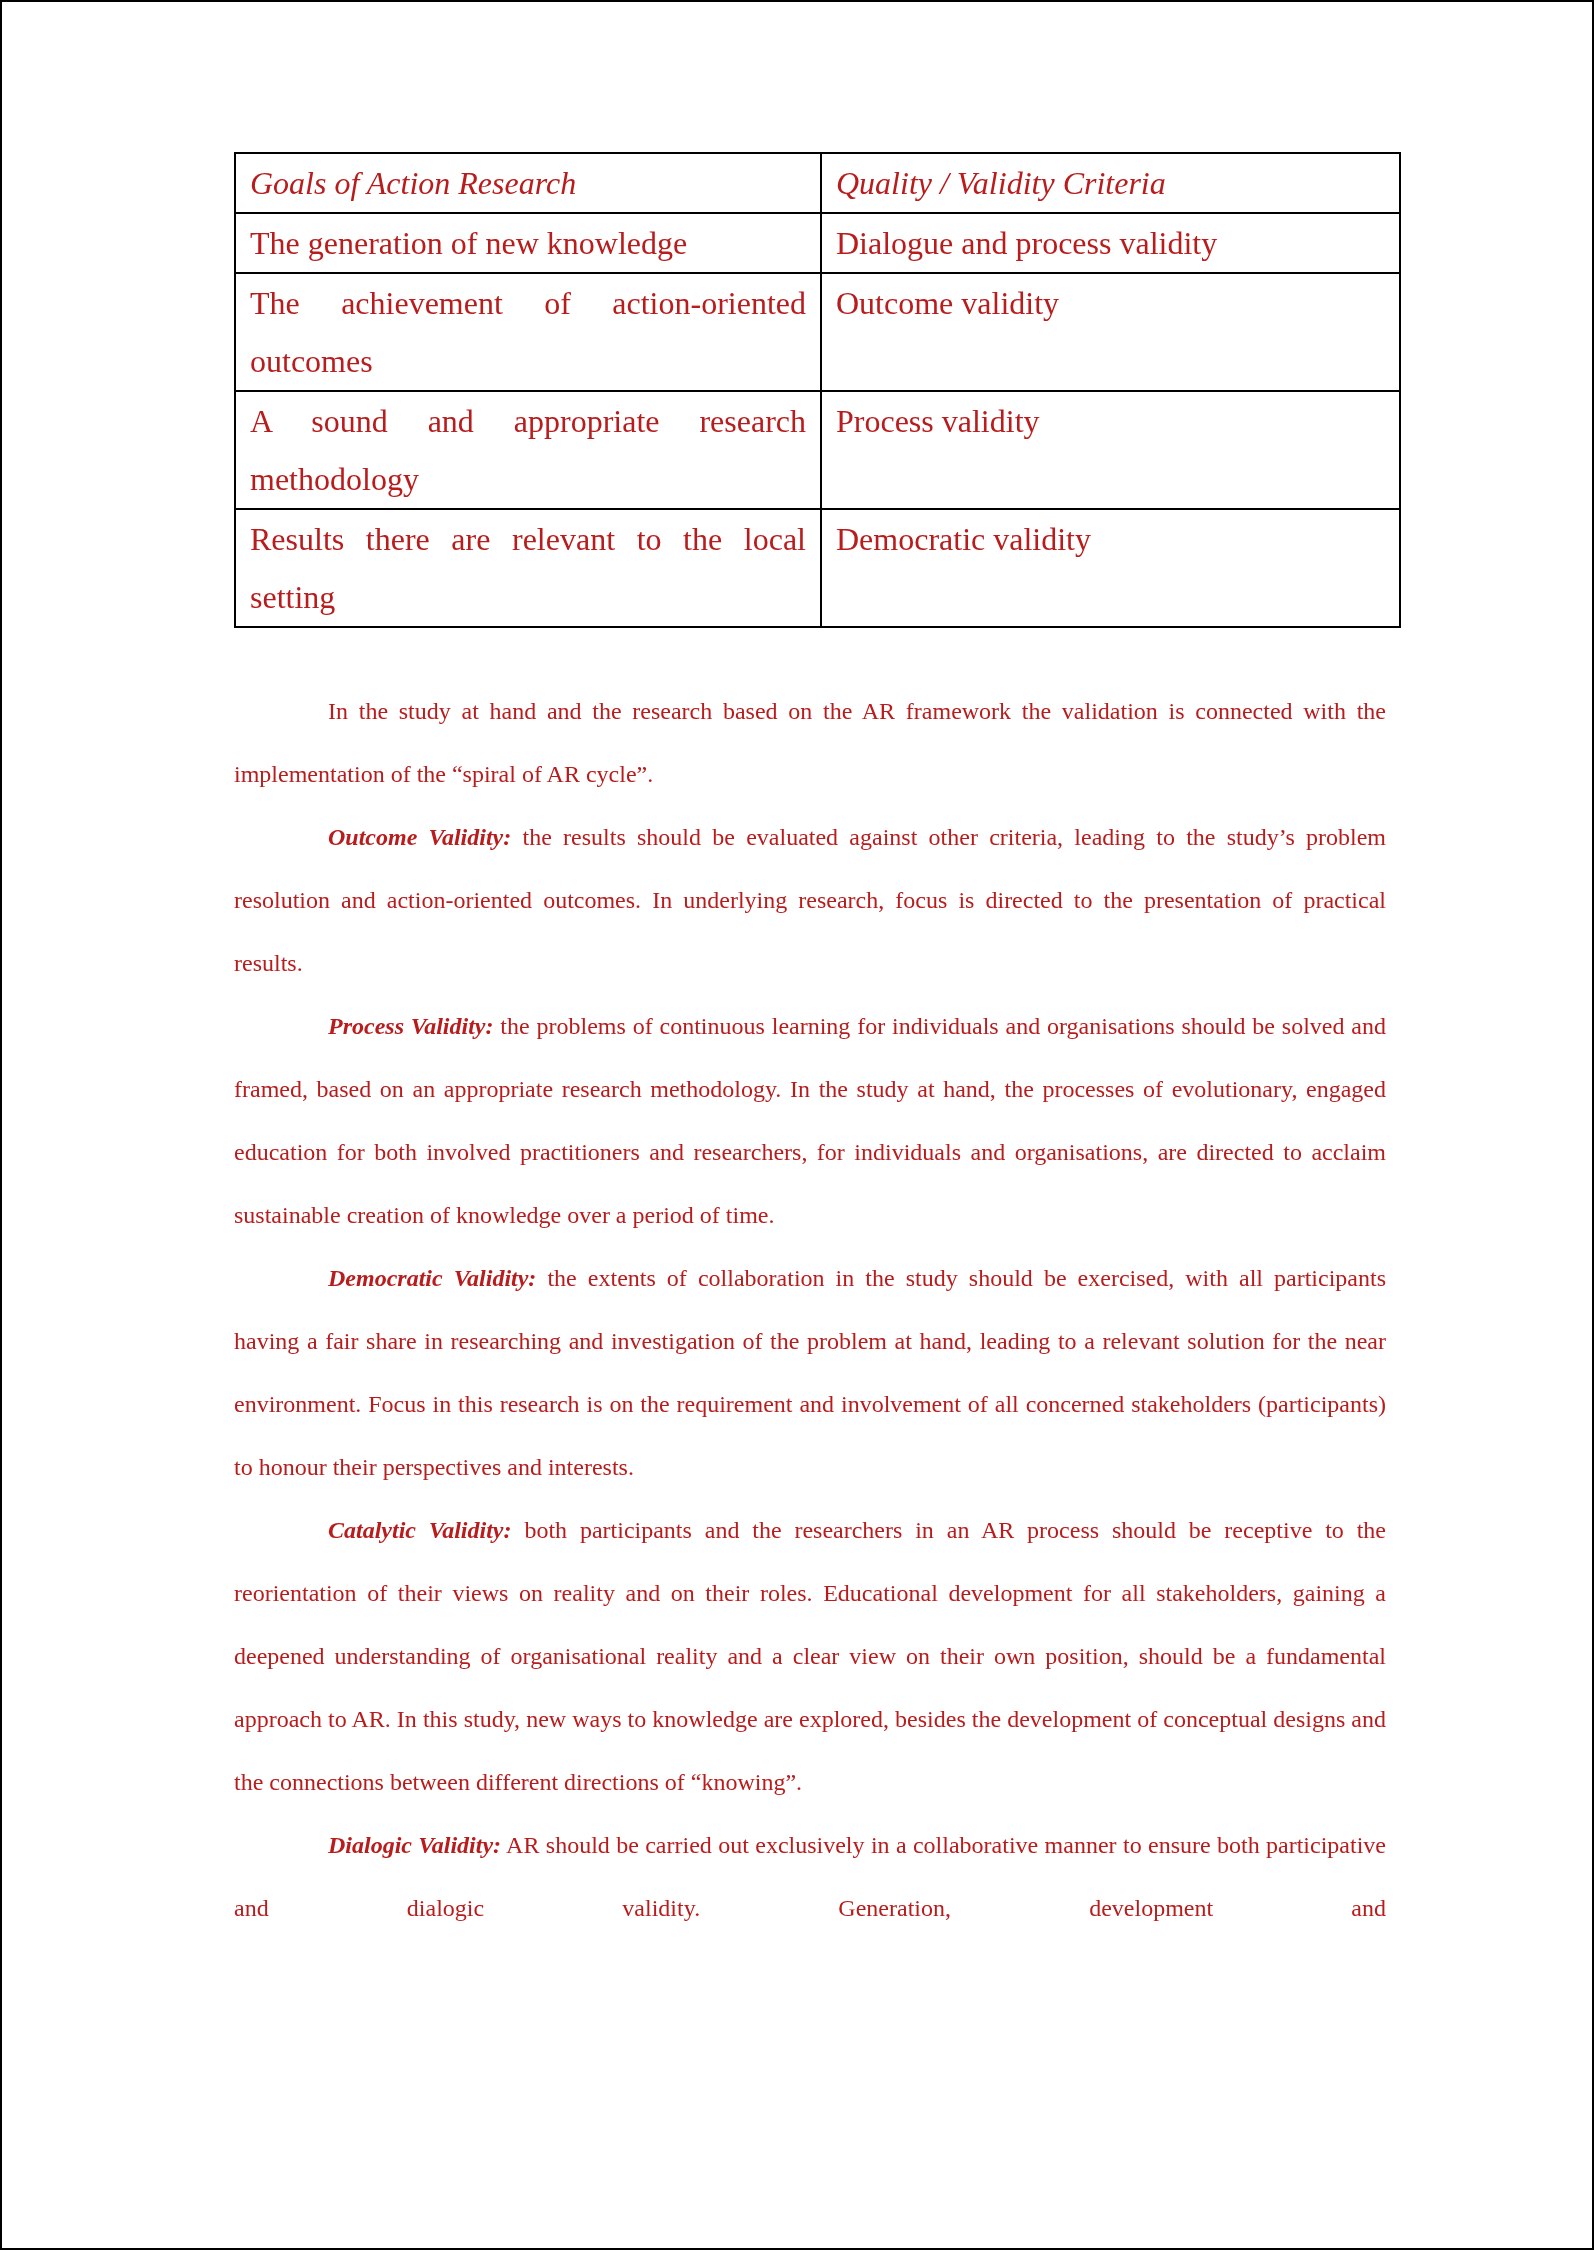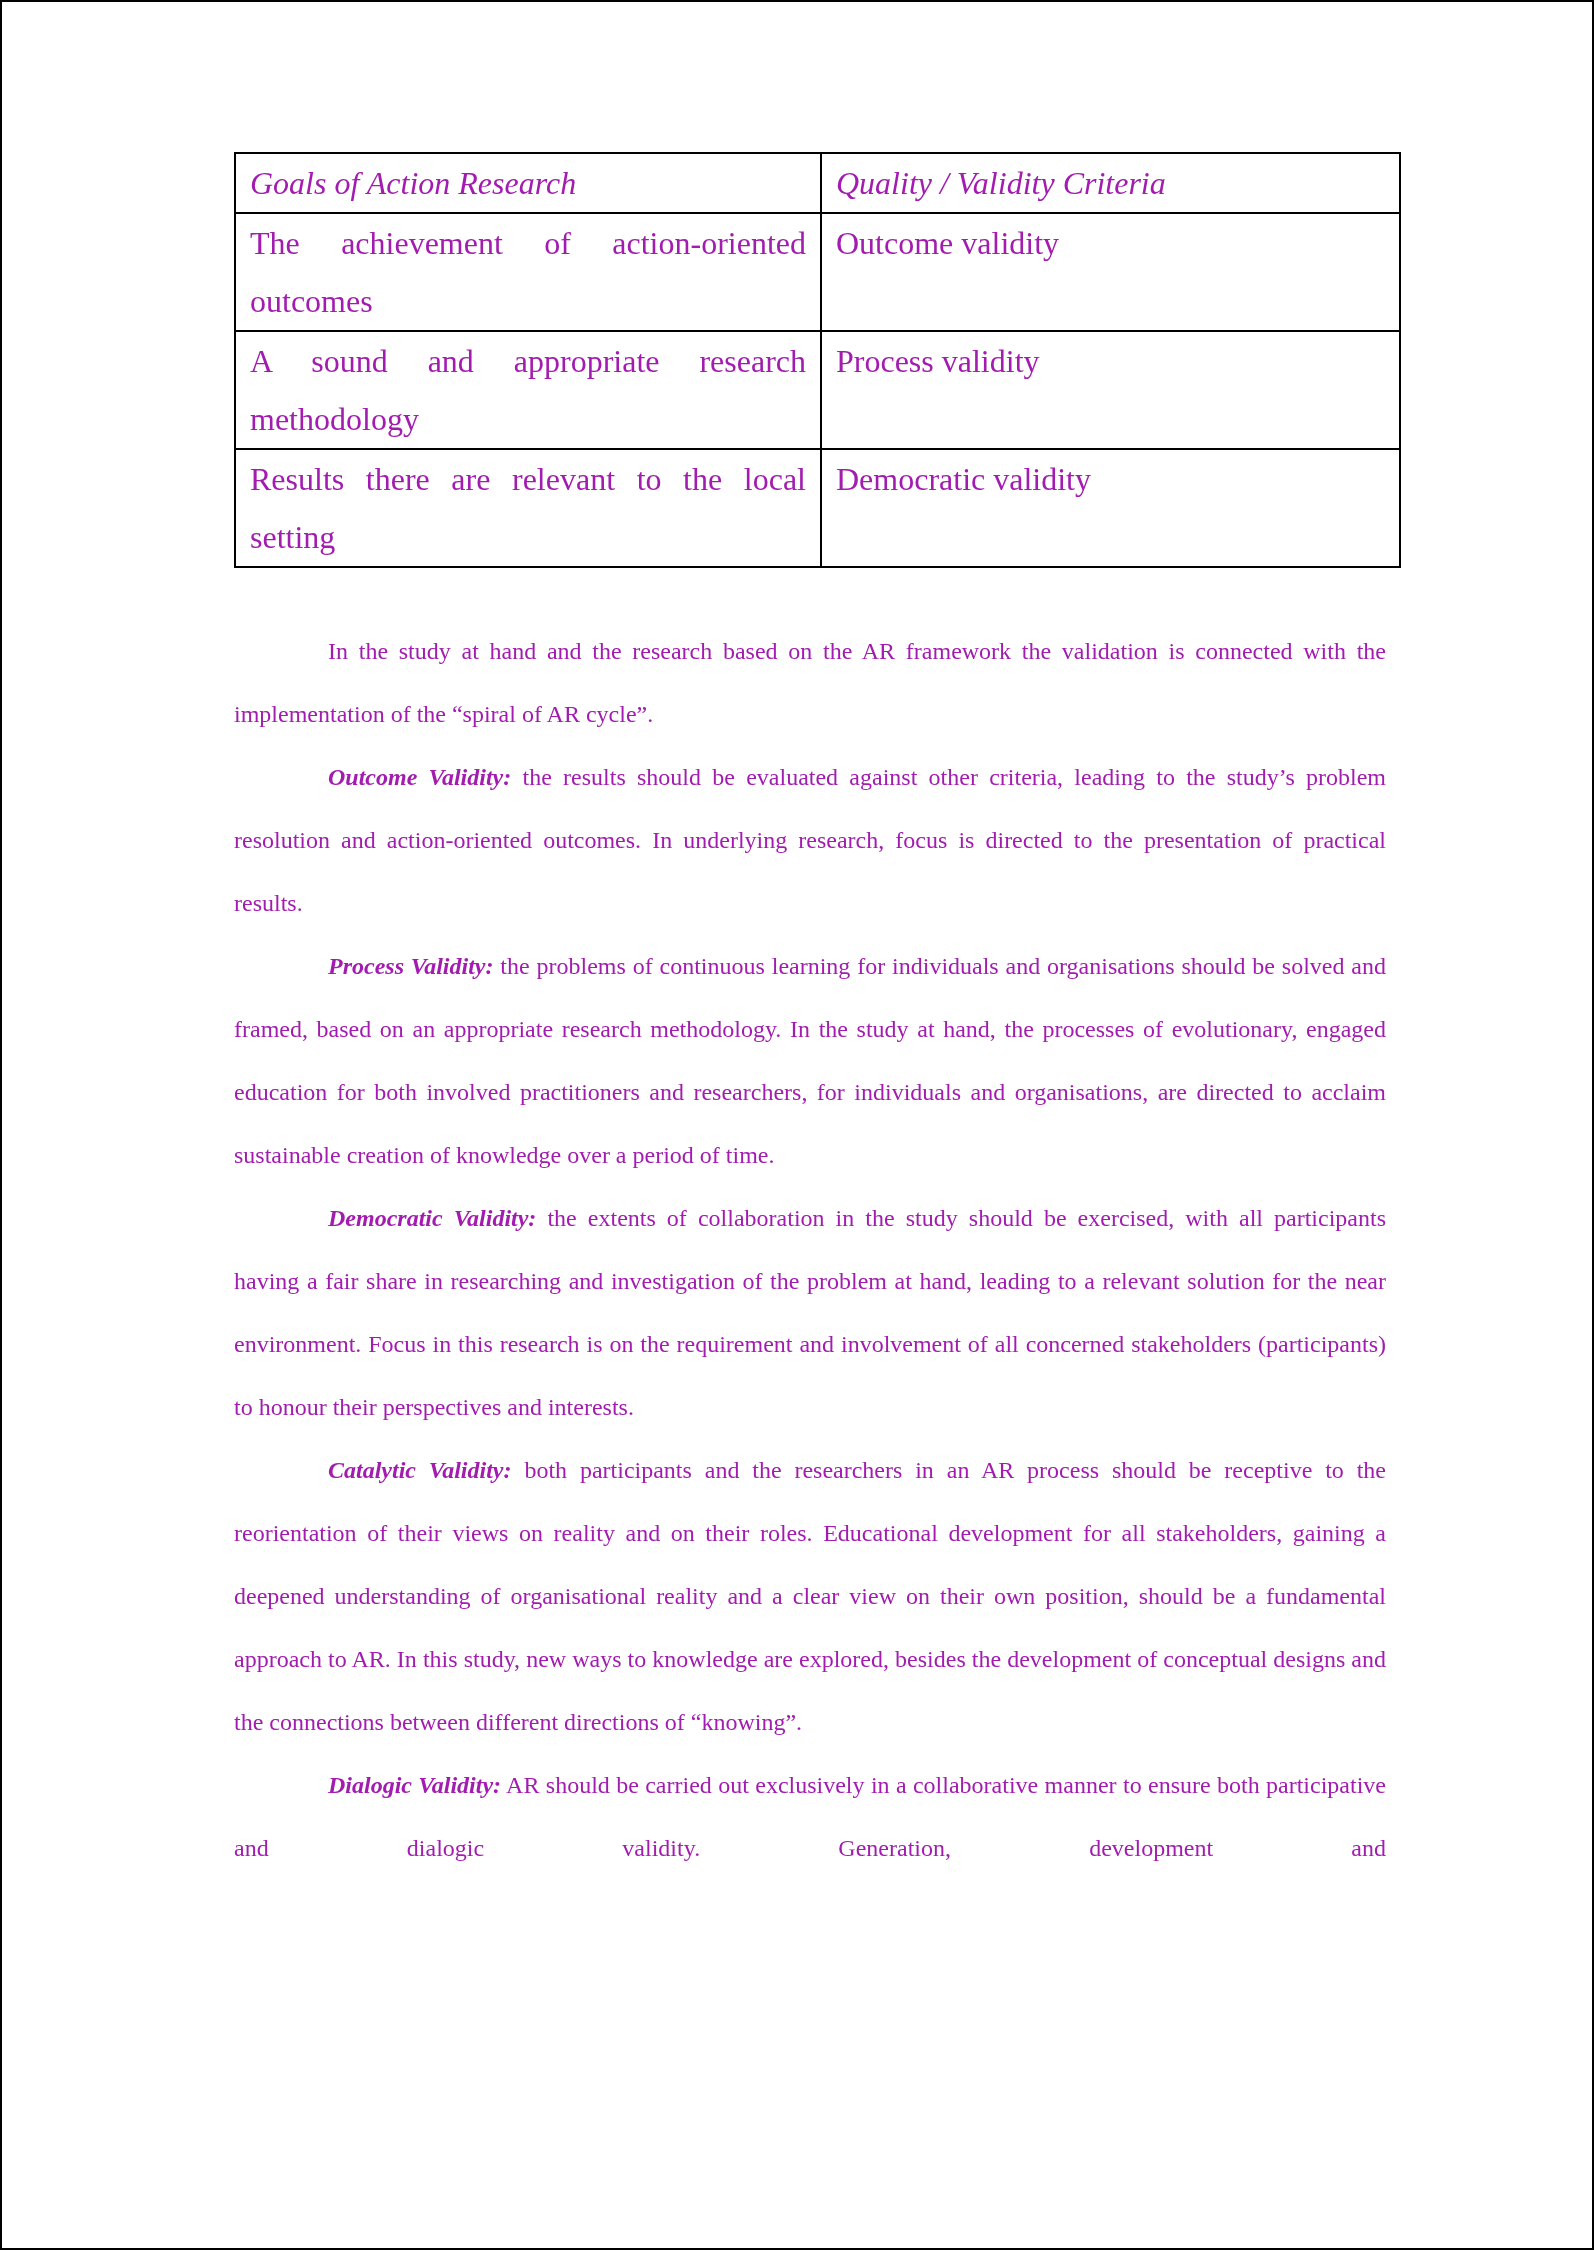--- a/index.html
+++ b/index.html
@@ -4,21 +4,21 @@
 <style>
   * { margin: 0; padding: 0; box-sizing: border-box; }
   html, body { background: #ffffff; }
   .page {
     position: relative;
     width: 1594px;
     height: 2250px;
     background: #ffffff;
     border: 2px solid #000000;
     font-family: "Liberation Serif", "DejaVu Serif", serif;
-    color: #a21caf;
+    color: #b91c1c;
     overflow: hidden;
   }
   .content {
     position: absolute;
     top: 150px;
     left: 232px;
     width: 1167px;
   }
   table.criteria {
     width: 100%;
@@ -79,20 +79,24 @@
 
     <table class="criteria">
       <thead>
         <tr>
           <th>Goals of Action Research</th>
           <th>Quality / Validity Criteria</th>
         </tr>
       </thead>
       <tbody>
         <tr>
+          <td class="goal">The generation of new knowledge</td>
+          <td class="crit">Dialogue and process validity</td>
+        </tr>
+        <tr>
           <td class="goal">The achievement of action-oriented outcomes</td>
           <td class="crit">Outcome validity</td>
         </tr>
         <tr>
           <td class="goal">A sound and appropriate research methodology</td>
           <td class="crit">Process validity</td>
         </tr>
         <tr>
           <td class="goal">Results there are relevant to the local setting</td>
           <td class="crit">Democratic validity</td>

